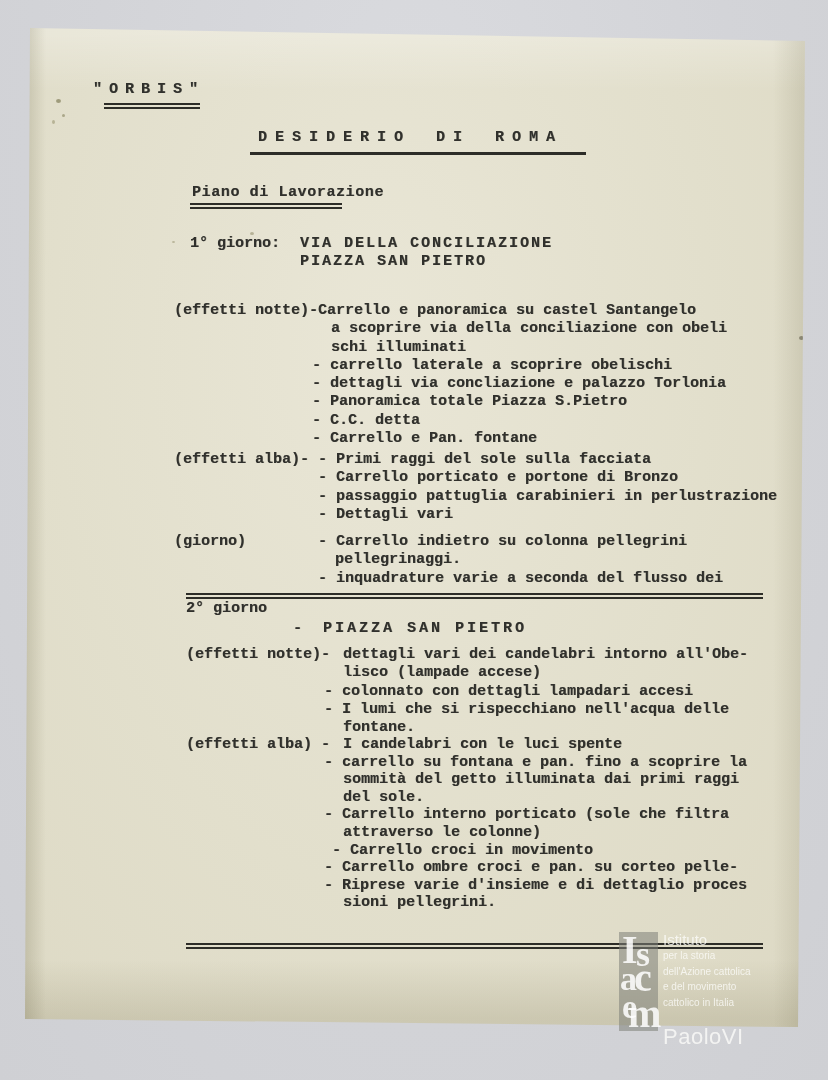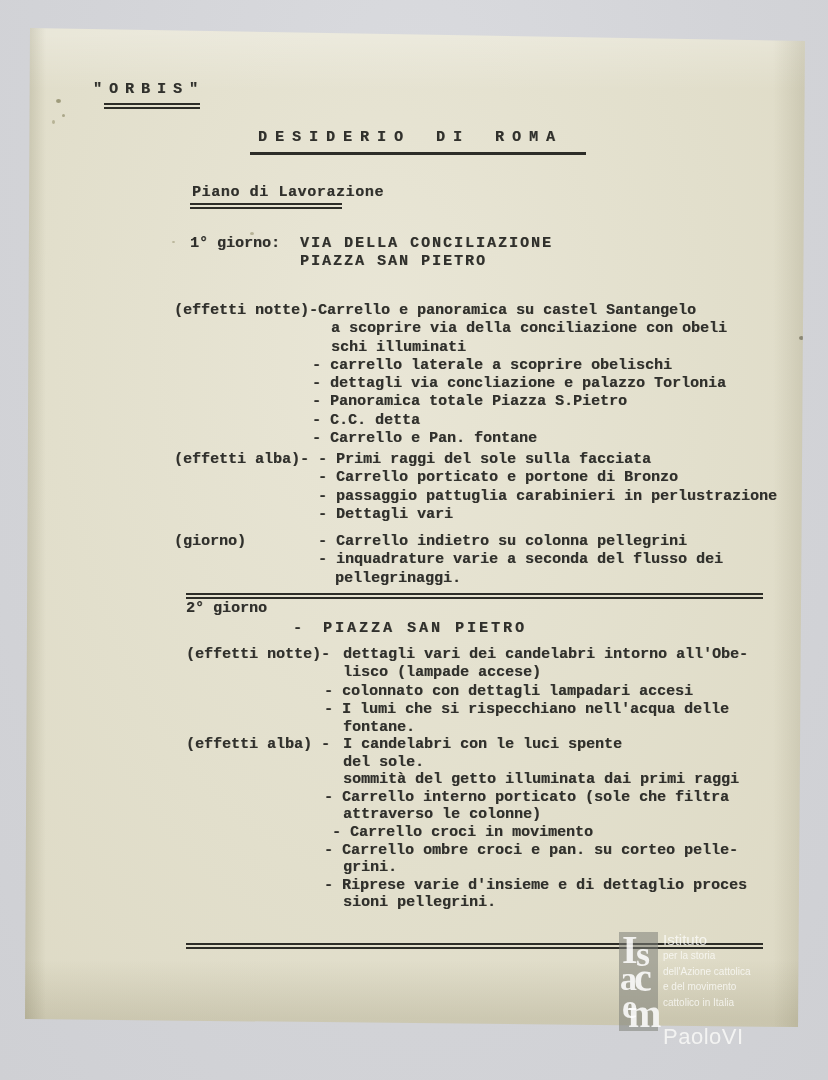--- a/index.html
+++ b/index.html
@@ -148,22 +148,22 @@
           <div class="ln i1">- Carrello porticato e portone di Bronzo</div>
           <div class="ln i1">- passaggio pattuglia carabinieri in perlustrazione</div>
           <div class="ln i1">- Dettagli vari</div>
         </div>
     </div>
 
     <div class="sec d1g">
       <span class="slabel">(giorno)</span>
       <div>
           <div class="ln i1">- Carrello indietro su colonna pellegrini</div>
+          <div class="ln i4">pellegrinaggi.</div>
           <div class="ln i1">- inquadrature varie a seconda del flusso dei</div>
-          <div class="ln i4">pellegrinaggi.</div>
         </div>
     </div>
 
     <div class="rule rule-dbl rule-mid"></div>
 
     <div class="abs day2-label">2° giorno</div>
     <div class="abs day2-sep">-</div>
     <div class="abs day2-loc">PIAZZA SAN PIETRO</div>
 
     <div class="sec d2n">
@@ -174,27 +174,27 @@
           <div class="ln i0">- colonnato con dettagli lampadari accesi</div>
           <div class="ln i0">- I lumi che si rispecchiano nell'acqua delle</div>
           <div class="ln i3">fontane.</div>
         </div>
     </div>
 
     <div class="sec d2a">
       <span class="slabel">(effetti alba) -</span>
       <div>
           <div class="ln i3">I candelabri con le luci spente</div>
+          <div class="ln i0">- carrello su fontana e pan. fino a scoprire la</div>
+          <div class="ln i3">sommità del getto illuminata dai primi raggi</div>
           <div class="ln i3">del sole.</div>
-          <div class="ln i3">sommità del getto illuminata dai primi raggi</div>
           <div class="ln i0">- Carrello interno porticato (sole che filtra</div>
           <div class="ln i3">attraverso le colonne)</div>
           <div class="ln i2">- Carrello croci in movimento</div>
           <div class="ln i0">- Carrello ombre croci e pan. su corteo pelle-</div>
-          <div class="ln i3">grini.</div>
           <div class="ln i0">- Riprese varie d'insieme e di dettaglio proce<span class="undl">s</span></div>
           <div class="ln i3">sioni pellegrini.</div>
         </div>
     </div>
 
     <div class="rule rule-dbl rule-bottom"></div>
   </div>
 
   <div class="watermark">
     <div class="wm-logo">

